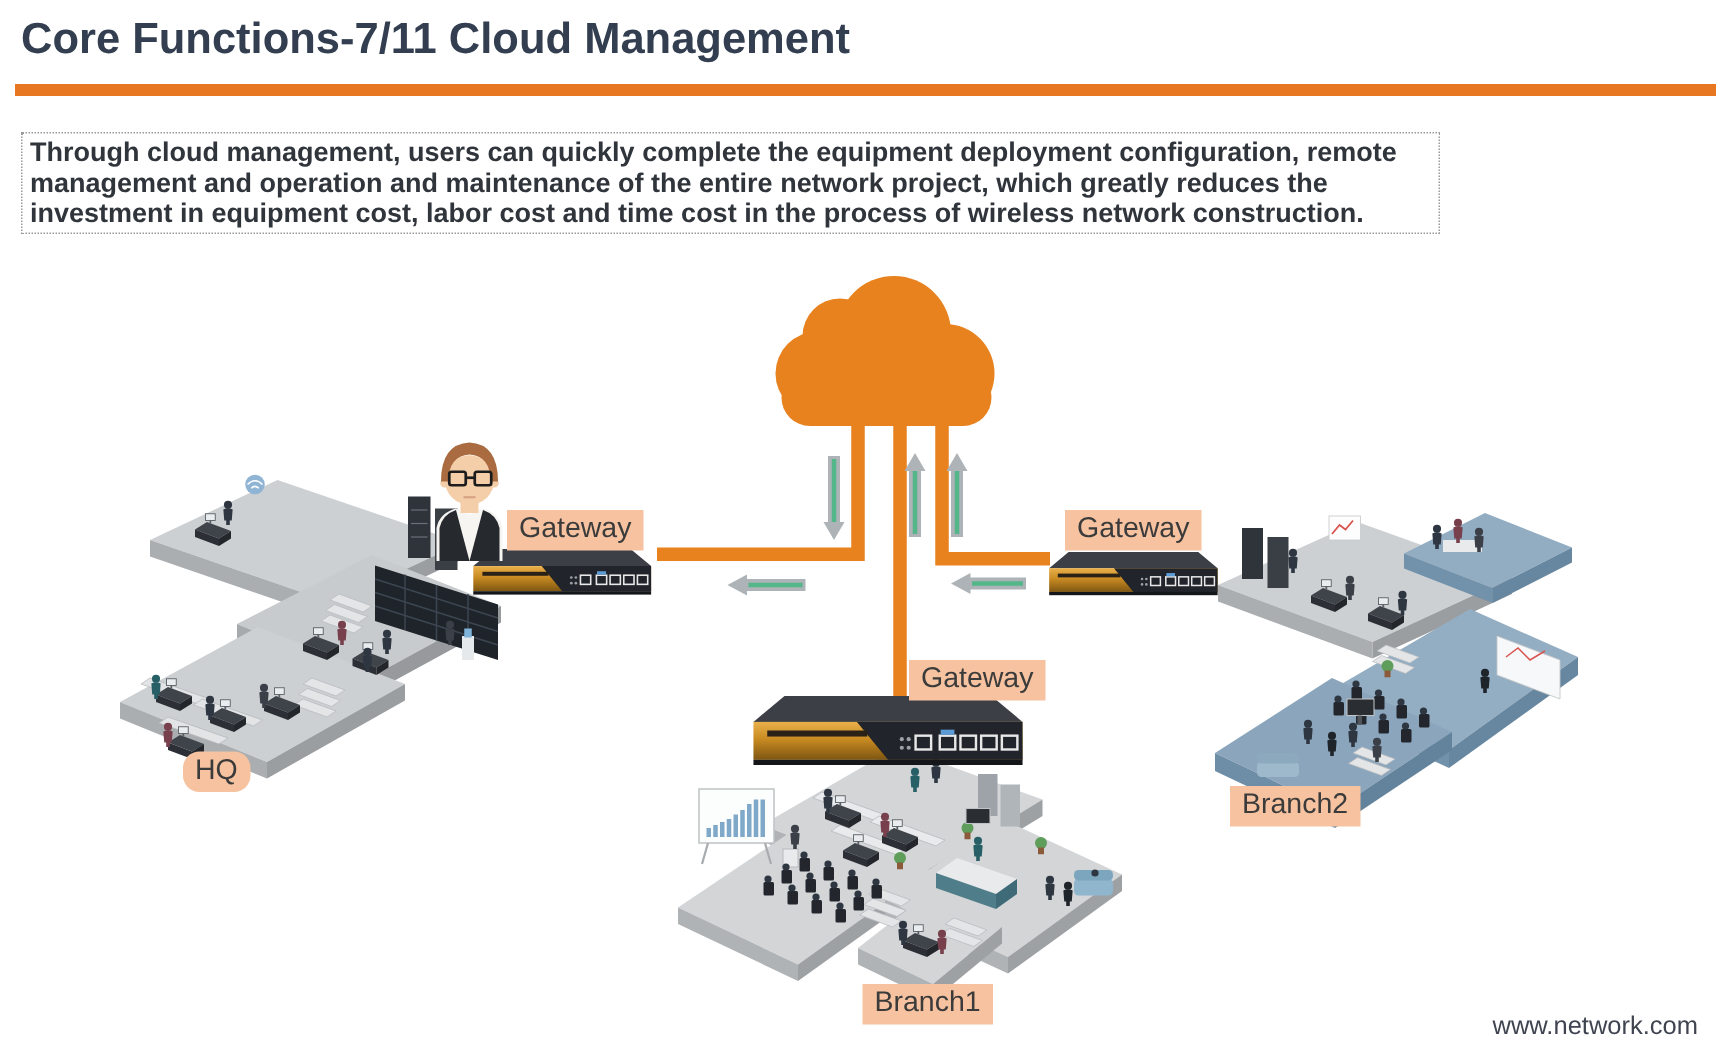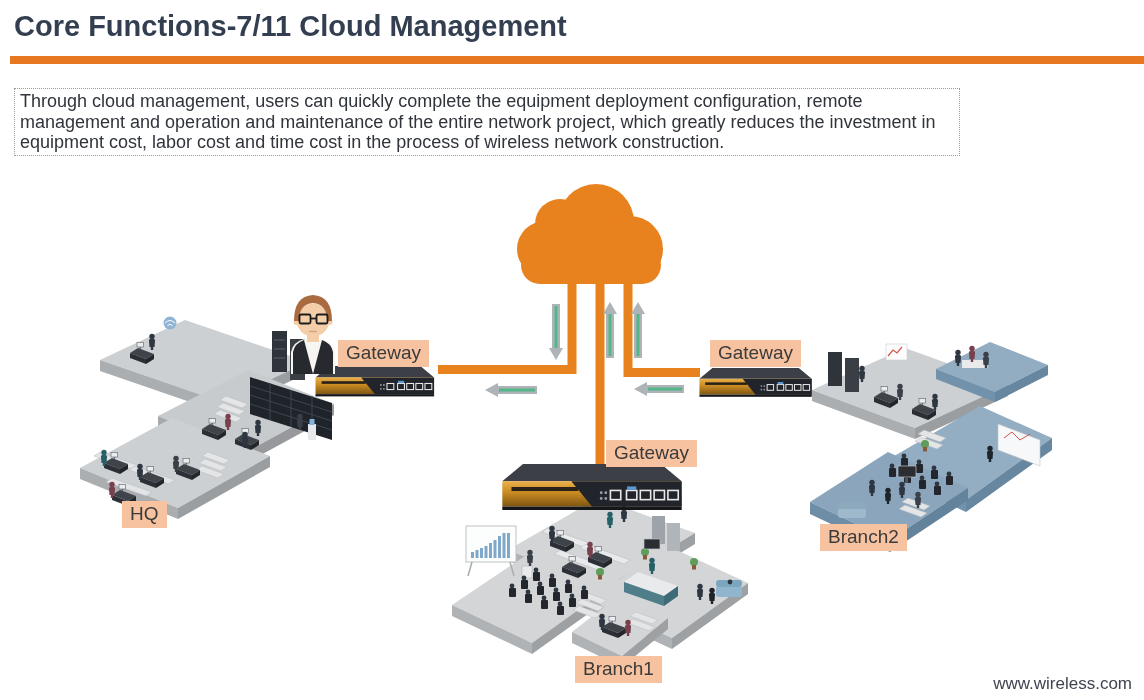--- a/index.html
+++ b/index.html
@@ -2,21 +2,21 @@
 <html><head>
 <meta charset="utf-8">
 <style>
   html,body{margin:0;padding:0;background:#ffffff;}
   .slide{position:relative;width:1144px;height:700px;background:#ffffff;overflow:hidden;
          font-family:"Liberation Sans",sans-serif;}
   .title{position:absolute;left:14px;top:10px;margin:0;font-size:29px;font-weight:bold;
          color:#333F50;letter-spacing:0px;text-align:right;}
   .title-rule{position:absolute;left:10px;top:56px;width:1134px;height:8px;background:#E87722;}
   .desc-box{position:absolute;left:14px;top:88px;width:946px;border:1px dotted #9a9a9a;
-            padding:2px 5px;box-sizing:border-box;}
+            padding:2px 5px;box-sizing:border-box;font-weight:bold;}
   .desc-box p{margin:0;font-size:18px;line-height:20.5px;color:#30343B;}
   .diagram{position:absolute;left:0;top:0;width:935px;height:700px;}
   .diagram svg{position:absolute;left:0;top:0;}
   .lbl{position:absolute;background:#F6C29F;color:#3B3B3B;font-size:19px;line-height:24px;
        padding:1px 8px 2px 8px;white-space:nowrap;}
   .footer{position:absolute;right:12px;bottom:6px;font-size:17px;color:#3F4450;}
 </style>
 </head>
 <body>
 
@@ -413,19 +413,19 @@
           <rect x="316.5" y="314.5" width="11" height="9" rx="1.5"></rect>
           <line x1="310.5" y1="318.5" x2="316.5" y2="318.5"></line>
         </g>
         <line x1="309" y1="331.5" x2="317" y2="331.5" stroke="#D8A184" stroke-width="1.4"></line>
       </g>
     </svg>
 
     <div class="lbl" style="left:338px;top:340px;">Gateway</div>
     <div class="lbl" style="left:710px;top:340px;">Gateway</div>
     <div class="lbl" style="left:606px;top:440px;">Gateway</div>
-    <div class="lbl" style="left:122px;top:501px;">HQ</div>
+    <div class="lbl" style="left:122px;top:501px;border-radius:11px;">HQ</div>
     <div class="lbl" style="left:820px;top:524px;text-align:center;">Branch2</div>
     <div class="lbl" style="left:560px;top:656px;margin-left:15px;">Branch1</div>
   </div>
 
-  <div class="footer">www.wireless.com</div>
+  <div class="footer">www.network.com</div>
 </div>
 
 </body></html>

